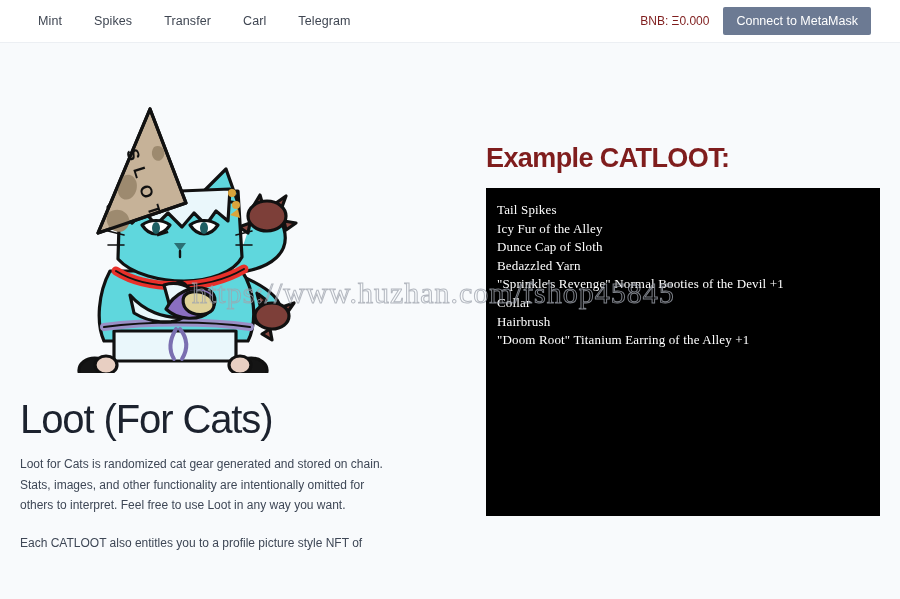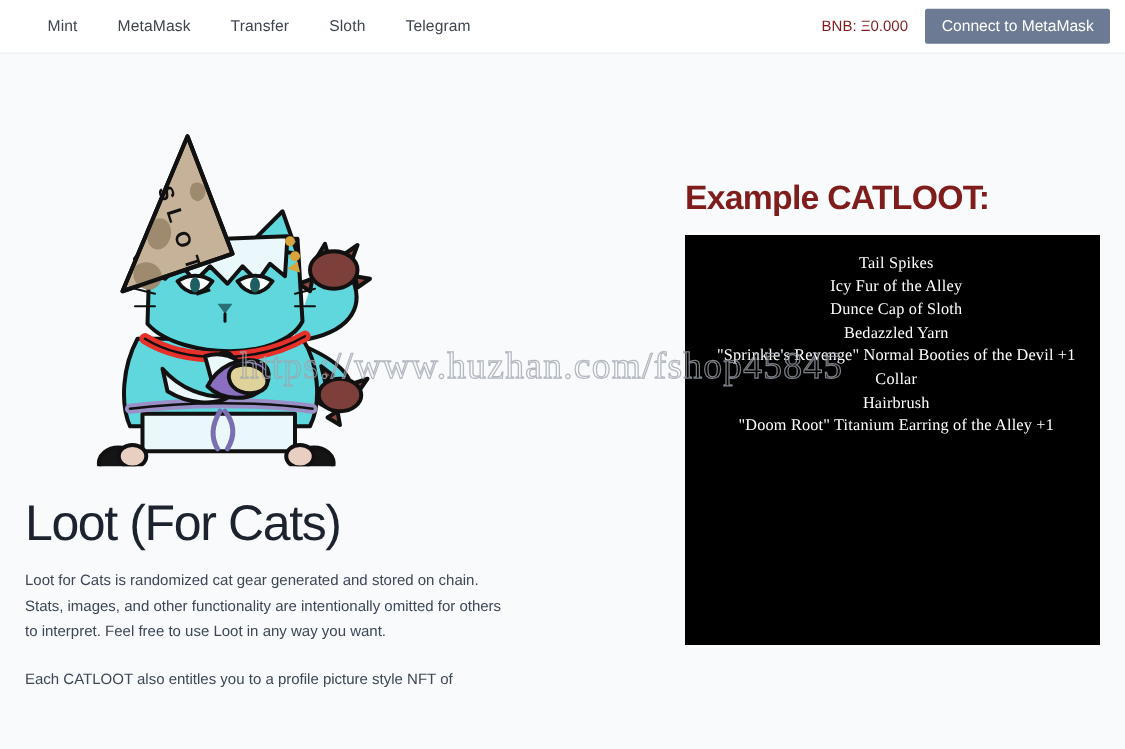--- a/index.html
+++ b/index.html
@@ -15,21 +15,21 @@
   }
 
   
   .navbar {
     position: relative;
     height: 43px;
     background: #ffffff;
     border-bottom: 1px solid #eceff3;
     display: flex;
     align-items: center;
-    padding: 0 12px 0 22px;
+    padding: 0 29px 0 22px;
     z-index: 5;
   }
   .nav-links { display: flex; align-items: center; gap: 0px; }
   .nav-link {
     font-size: 12.5px;
     color: #3f4652;
     text-decoration: none;
     padding: 6px 16px;
     letter-spacing: .1px;
     white-space: nowrap;
@@ -106,26 +106,25 @@
   .loot-heading {
     font-size: 27px;
     font-weight: bold;
     color: #7f1d1d;
     letter-spacing: -.6px;
     margin: 0 0 14px 0;
   }
 
   
   .loot-box {
-    width: 332px;
+    width: 394px;
     height: 328px;
     background: #000000;
     padding: 12px 4px 10px 10px;
     border: 1px solid #000;
-    text-align: center;
   }
   .loot-line {
     font-family: "Liberation Serif", serif;
     color: #ffffff;
     font-size: 13px;
     line-height: 18.6px;
     white-space: nowrap;
     letter-spacing: .15px;
   }
 
@@ -144,23 +143,23 @@
     z-index: 40;
     opacity: .95;
   }
 </style>
 </head>
 <body>
 
 <div class="navbar">
   <nav class="nav-links">
     <a class="nav-link" href="#">Mint</a>
-    <a class="nav-link" href="#">MetaMask</a>
+    <a class="nav-link" href="#">Spikes</a>
     <a class="nav-link" href="#">Transfer</a>
-    <a class="nav-link" href="#">Sloth</a>
+    <a class="nav-link" href="#">Carl</a>
     <a class="nav-link" href="#">Telegram</a>
   </nav>
   <div class="nav-right">
     <span class="bnb-balance">BNB: Ξ0.000</span>
     <button class="connect-btn">Connect to MetaMask</button>
   </div>
 </div>
 
 <div class="page">
 

